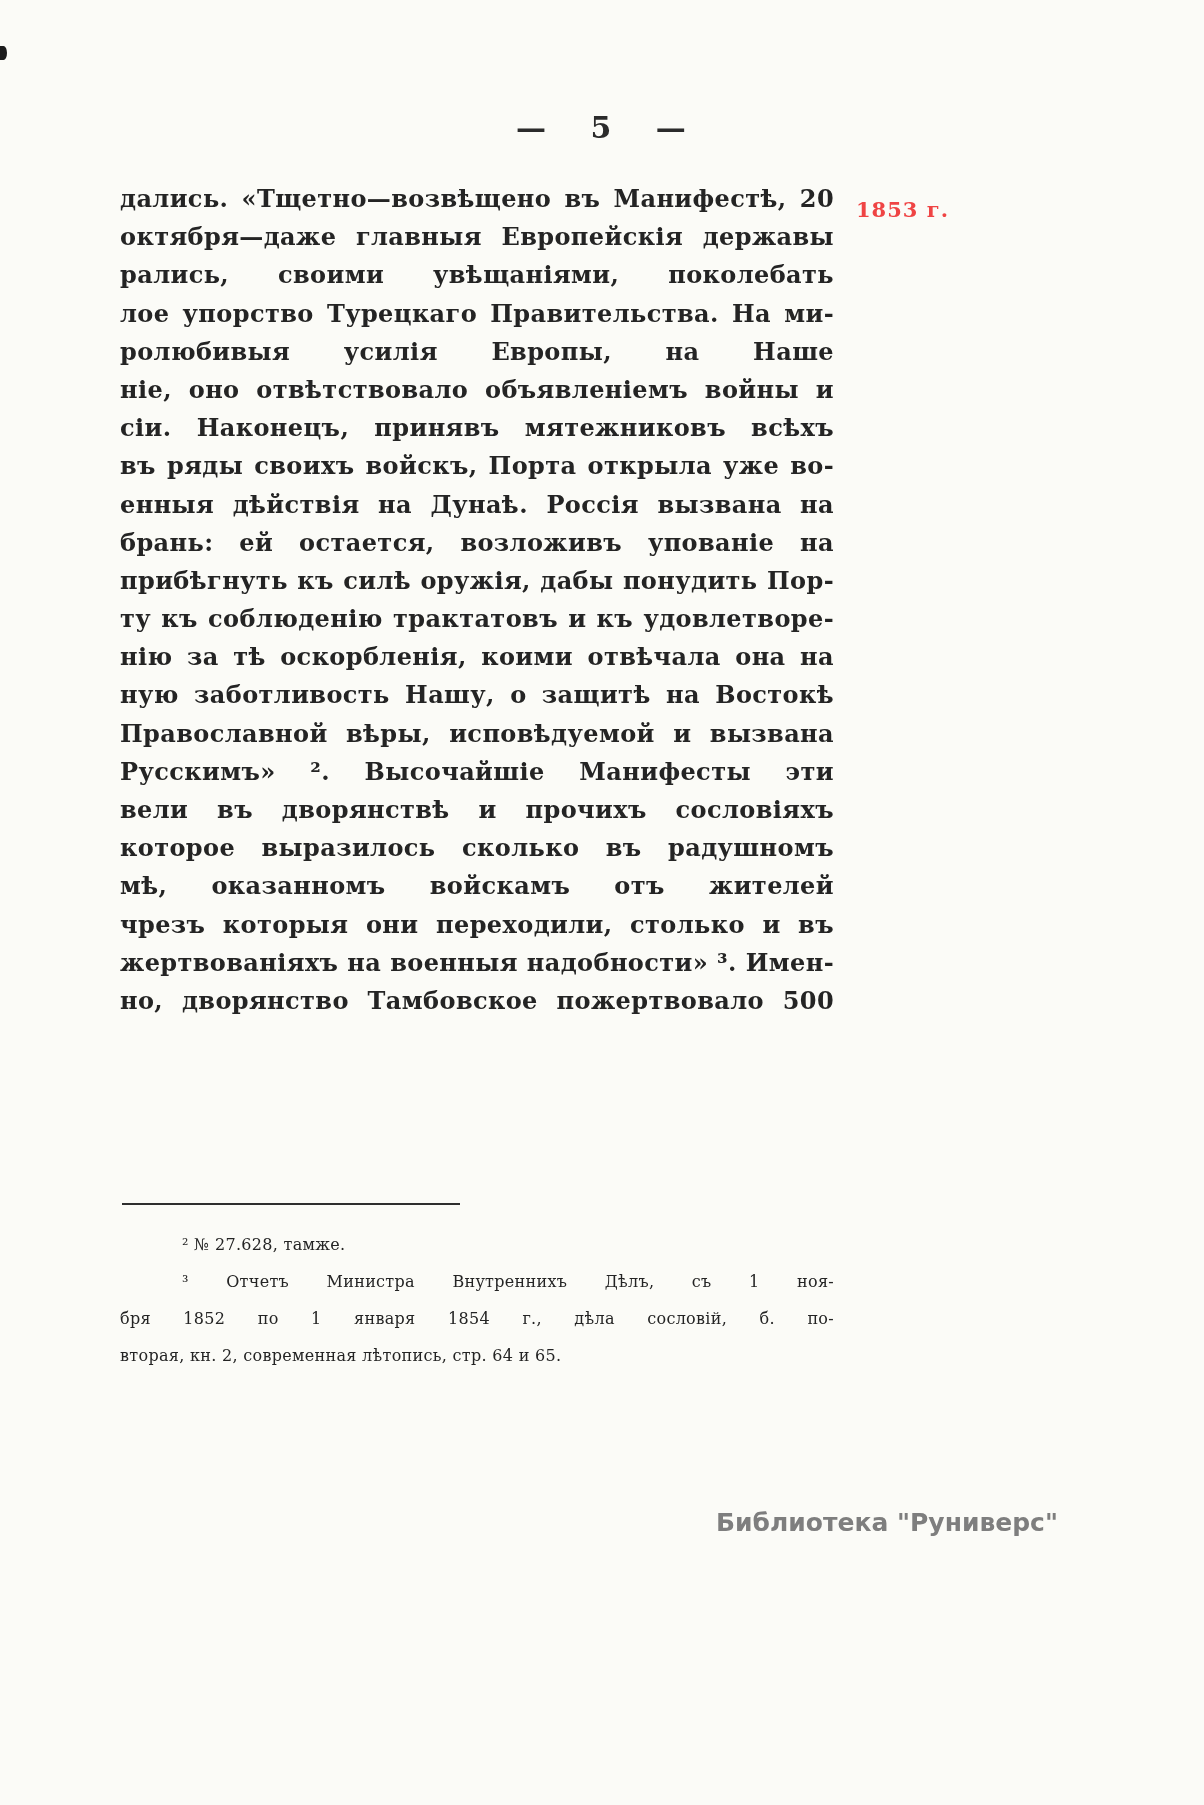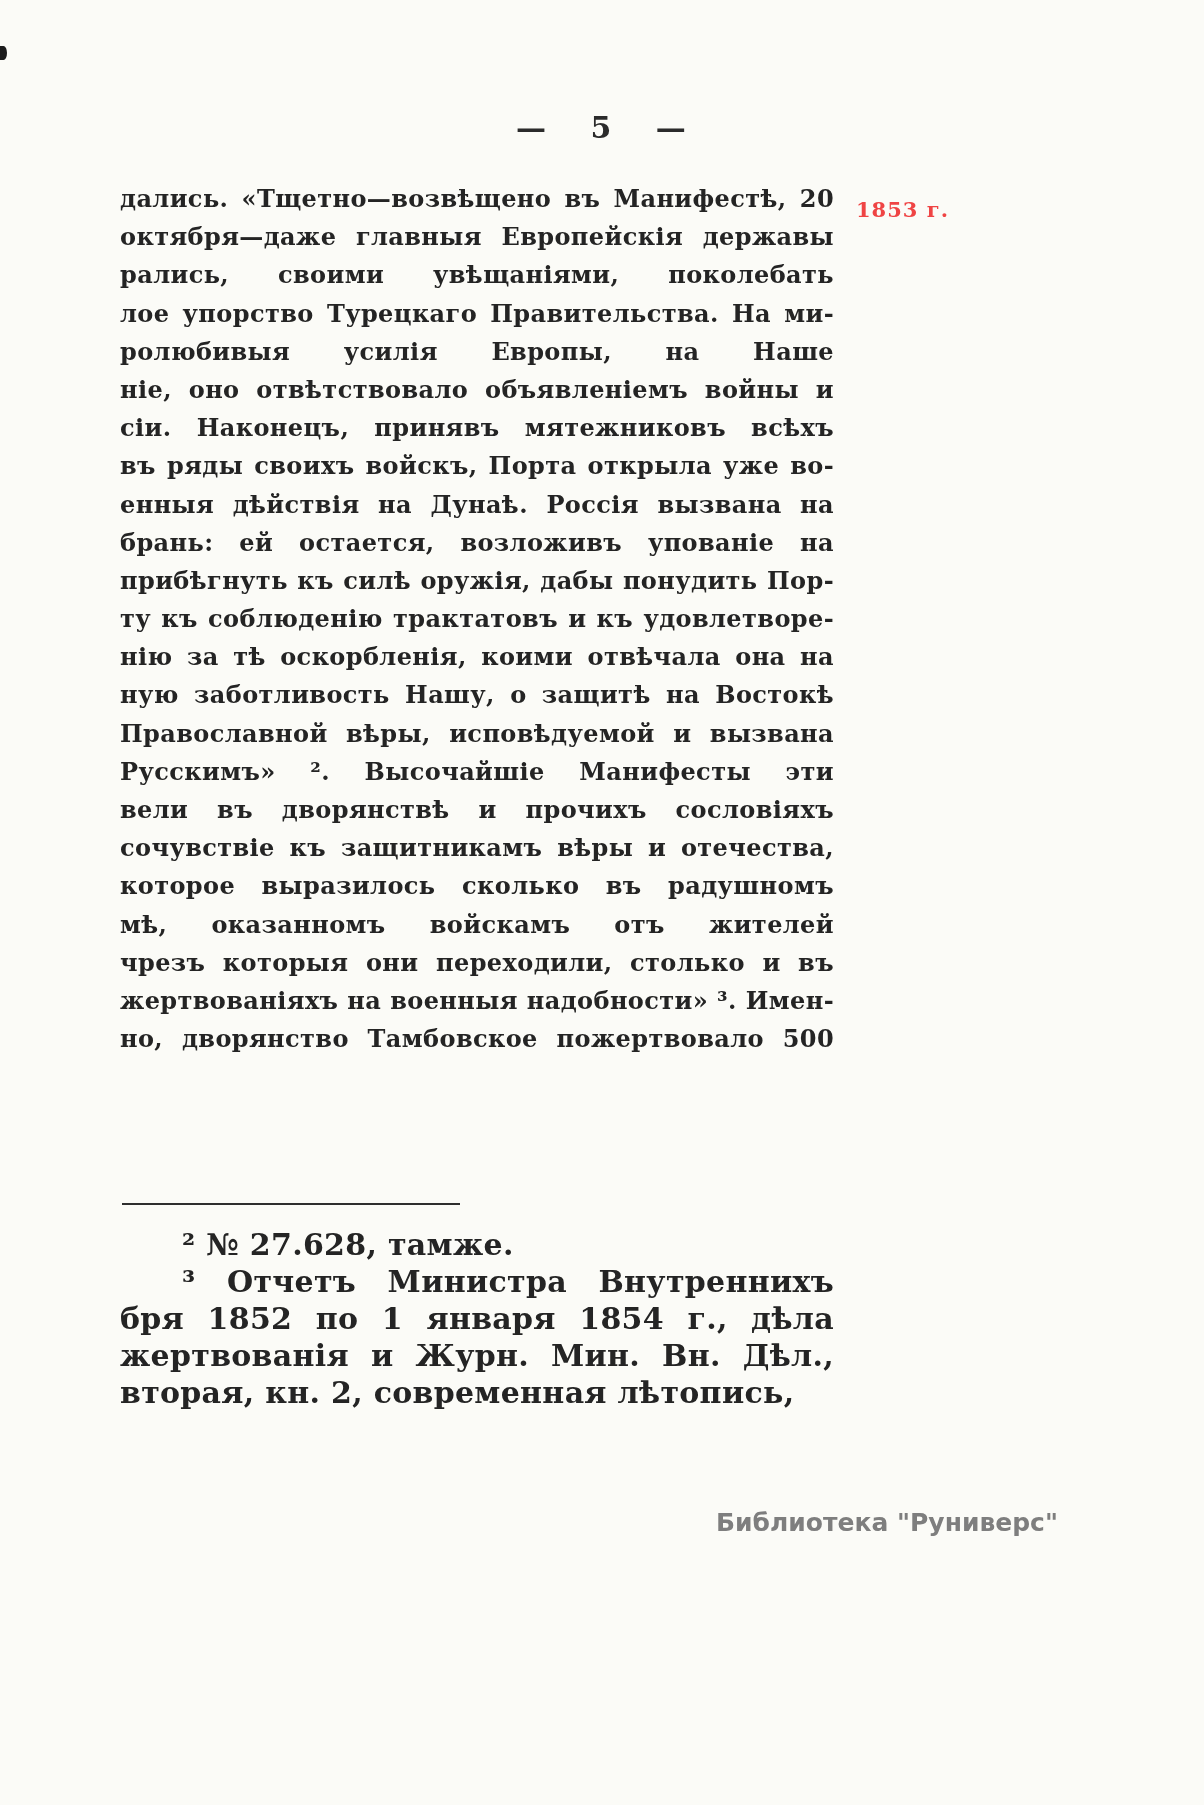--- a/index.html
+++ b/index.html
@@ -62,22 +62,22 @@
     border-top: 2px solid #2e2e2e;
   }
   .footnotes {
     position: absolute;
     top: 1226px; left: 120px;
     width: 714px;
   }
   .fline {
     height: 37px;
     line-height: 37px;
-    font-size: 30px;
-    font-weight: bold;
+    font-size: 16px;
+    font-weight: normal;
     letter-spacing: 0.3px;
     color: #242424;
     overflow: hidden;
   }
   .fline.indent { text-indent: 62px; }
   .fline.just { text-align: justify; text-align-last: justify; }
   .watermark {
     position: absolute;
     top: 1508px; left: 716px;
     font-family: "DejaVu Sans", "Liberation Sans", sans-serif;
@@ -107,31 +107,29 @@
   <div class="line">въ ряды своихъ войскъ, Порта открыла уже во-</div>
   <div class="line">енныя дѣйствія на Дунаѣ. Россія вызвана на</div>
   <div class="line">брань: ей остается, возложивъ упованіе на Бога,</div>
   <div class="line">прибѣгнуть къ силѣ оружія, дабы понудить Пор-</div>
   <div class="line">ту къ соблюденію трактатовъ и къ удовлетворе-</div>
   <div class="line">нію за тѣ оскорбленія, коими отвѣчала она на</div>
   <div class="line">ную заботливость Нашу, о защитѣ на Востокѣ</div>
   <div class="line">Православной вѣры, исповѣдуемой и вызвана</div>
   <div class="line">Русскимъ» ². Высочайшіе Манифесты эти произ-</div>
   <div class="line">вели въ дворянствѣ и прочихъ сословіяхъ «живое</div>
-  <div class="line">сочувствіе къ защитникамъ вѣры и отечества,</div>
   <div class="line">которое выразилось сколько въ радушномъ пріе-</div>
   <div class="line">мѣ, оказанномъ войскамъ отъ жителей губерній,</div>
   <div class="line">чрезъ которыя они переходили, столько и въ по-</div>
   <div class="line">жертвованіяхъ на военныя надобности» ³. Имен-</div>
   <div class="line">но, дворянство Тамбовское пожертвовало 500 ло-</div>
 </div>
 
 <div class="separator"></div>
 
 <div class="footnotes">
   <div class="fline indent">² № 27.628, тамже.</div>
   <div class="fline indent just">³ Отчетъ Министра Внутреннихъ Дѣлъ, съ 1 ноя-</div>
   <div class="fline just">бря 1852 по 1 января 1854 г., дѣла сословій, б. по-</div>
-  <div class="fline just">жертвованія и Журн. Мин. Вн. Дѣл., 1853 г., серія</div>
   <div class="fline">вторая, кн. 2, современная лѣтопись, стр. 64 и 65.</div>
 </div>
 
 <div class="watermark">Библиотека "Руниверс"</div>
 
 </body></html>

